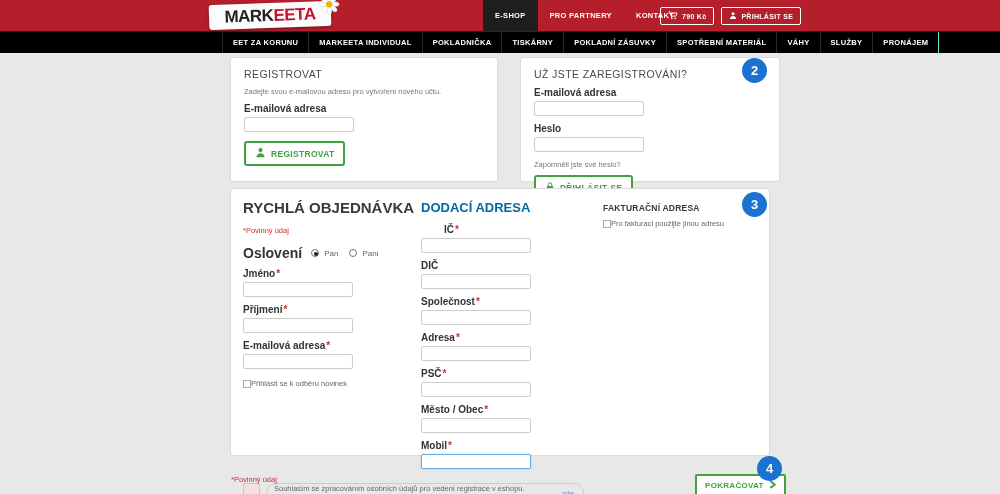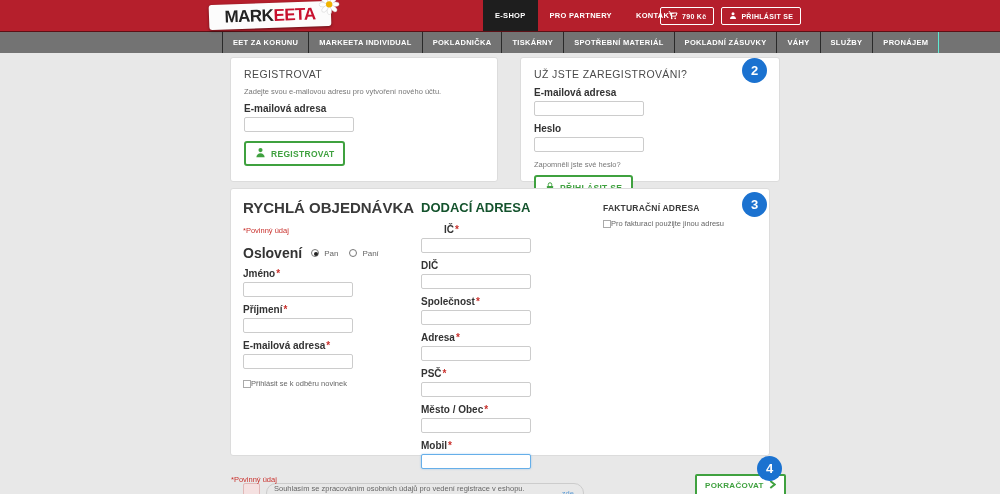--- a/index.html
+++ b/index.html
@@ -46,21 +46,21 @@
   .hbtn {
     border:1px solid #fff; border-radius:2px; background:transparent;
     color:#fff; font-size:7px; font-weight:bold; letter-spacing:.3px;
     padding:3px 7px; display:flex; align-items:center; gap:4px; cursor:pointer;
     font-family:"Liberation Sans", sans-serif;
   }
 
   
   .navbar {
     position:absolute; left:0; top:31px; width:1000px; height:22px;
-    background:#737373; display:flex; border-top:1px solid #5c1016; z-index:2;
+    background:#000000; display:flex; border-top:1px solid #5c1016; z-index:2;
   }
   .navbar .spacer { width:222px; }
   .nav-item {
     color:#fff; font-size:7.5px; font-weight:bold; letter-spacing:.3px;
     padding:0 10px; display:flex; align-items:center; cursor:pointer;
     border-left:1px solid #2a2a2a;
   }
   .nav-item:last-of-type { border-right:1px solid #5eead4; }
 
   
@@ -88,21 +88,21 @@
   }
 
   .req-note { color:#c9302c; font-size:7.5px; }
 
   
   .cols { display:flex; }
   .col1 { width:178px; }
   .col2 { width:182px; }
   .col3 { flex:1; }
   .h-big { font-size:15px; font-weight:bold; color:#3a3a3a; margin:2px 0 10px; }
-  .h-mid { font-size:13px; font-weight:bold; color:#14532d; margin:3px 0 9px; }
+  .h-mid { font-size:13px; font-weight:bold; color:#0369a1; margin:3px 0 9px; }
   .h-sml { font-size:8.5px; font-weight:bold; color:#3a3a3a; margin:6px 0 6px; letter-spacing:.2px; }
 
   .radio-row { display:flex; align-items:center; gap:5px; margin:10px 0 2px; }
   .radio-row .lbl-inline { font-size:14px; font-weight:bold; color:#333; margin-right:4px; }
   .radio { width:8px; height:8px; border:1px solid #777; border-radius:50%; display:inline-block; position:relative; background:#fff; cursor:pointer; }
   .radio.checked::after { content:""; position:absolute; left:1.5px; top:1.5px; width:4px; height:4px; border-radius:50%; background:#222; }
   .radio-lbl { font-size:8px; color:#666; margin-right:6px; }
 
   .cb { width:8px; height:8px; border:1px solid #aaa; background:#fff; display:inline-block; flex:none; cursor:pointer; }
   .cb-row { display:flex; align-items:center; margin-top:10px; }
@@ -195,22 +195,22 @@
       </svg>
   </span>
 </div>
 
 <div class="navbar">
   <div class="spacer"></div>
   <div class="nav-item">EET ZA KORUNU</div>
   <div class="nav-item">MARKEETA INDIVIDUAL</div>
   <div class="nav-item">POKLADNIČKA</div>
   <div class="nav-item">TISKÁRNY</div>
+  <div class="nav-item">POKLADNÍ ZÁSUVKY</div>
   <div class="nav-item">SPOTŘEBNÍ MATERIÁL</div>
-  <div class="nav-item">POKLADNÍ ZÁSUVKY</div>
   <div class="nav-item">VÁHY</div>
   <div class="nav-item">SLUŽBY</div>
   <div class="nav-item">PRONÁJEM</div>
 </div>
 
 <div class="box" id="box-register">
   <div class="panel-title">REGISTROVAT</div>
   <div class="fine">Zadejte svou e-mailovou adresu pro vytvoření nového účtu.</div>
   <label class="lbl">E-mailová adresa</label>
   <input class="txt" style="">

